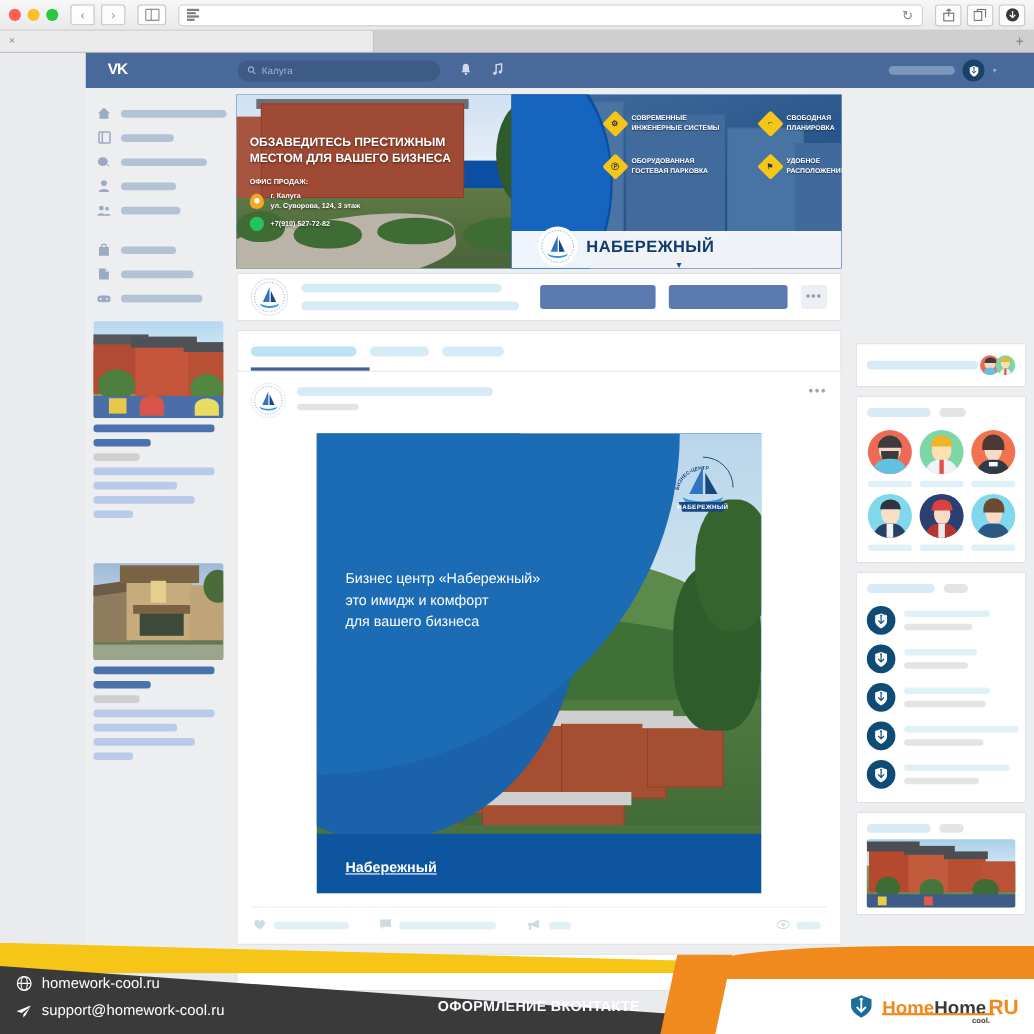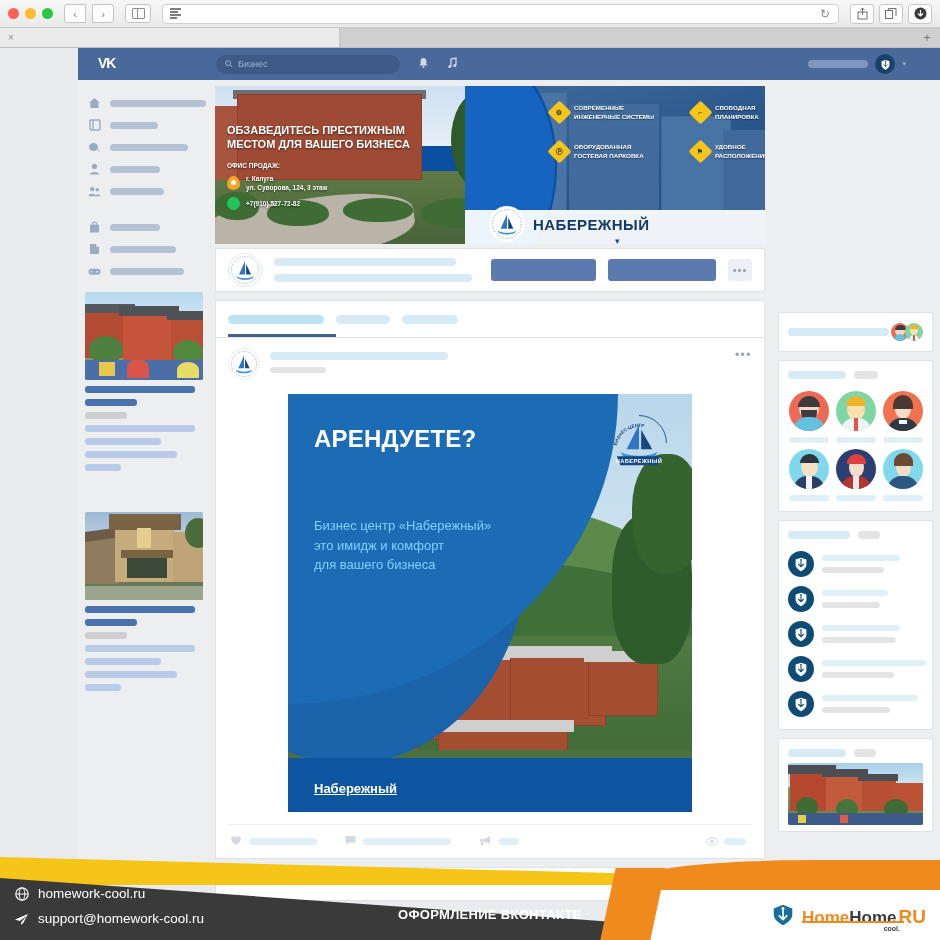--- a/index.html
+++ b/index.html
@@ -174,21 +174,21 @@
   .pi-blue {
     position:absolute; left:0; top:0; width:330px; height:310px; background:#1b6bb5;
     border-bottom-right-radius:330px 310px;
   }
   .pi-blue2 {
     position:absolute; left:-120px; top:-60px; width:360px; height:430px; background:#1a63ab;
     border-radius:50%;
   }
   .pi-title { position:absolute; left:26px; top:32px; z-index:5; color:#fff;
      font-size:24px; font-weight:bold; line-height:1.12; letter-spacing:.2px; }
-  .pi-body { position:absolute; left:26px; top:122px; z-index:5; color:#7dd3fc;
+  .pi-body { position:absolute; left:26px; top:122px; z-index:5; color:#ffffff;
      font-size:13px; line-height:1.5; }
   .pi-logo { position:absolute; right:22px; top:18px; z-index:6; }
   .pi-footer { position:absolute; left:0; bottom:0; width:100%; height:54px; background:#0e55a0; z-index:5; }
   .pi-more { position:absolute; left:26px; bottom:16px; z-index:7; color:#fff; font-size:13px;
      font-weight:bold; text-decoration:underline; }
 
   .post-actions { display:flex; align-items:center; gap:0; height:34px; border-top:1px solid #eef0f2;
      margin-top:12px; padding:0 2px; }
   .pa-item { display:flex; align-items:center; gap:7px; margin-right:28px; }
   .pa-bar { height:7px; background:#dff0f7; border-radius:4px; }
@@ -309,21 +309,21 @@
     <div class="vk-logo">
       <svg width="26" height="16" viewBox="0 0 26 16">
         <text x="0" y="13" fill="#ffffff" font-size="14" font-weight="bold" font-family="Liberation Sans, sans-serif">VK</text>
       </svg>
     </div>
     <div class="vk-search">
       <svg width="8" height="8" viewBox="0 0 10 10">
         <circle cx="4" cy="4" r="3" fill="none" stroke="#9fb3d1" stroke-width="1.2"></circle>
         <path d="M6.3 6.3 L9 9" stroke="#9fb3d1" stroke-width="1.2"></path>
       </svg>
-      <span class="ph">Бизнес</span>
+      <span class="ph">Калуга</span>
     </div>
     <span class="vk-hicon">
       <svg width="11" height="12" viewBox="0 0 11 12">
         <path d="M5.5 1 C7.4 1 8.4 2.3 8.4 4.2 L8.4 7 L9.6 8.6 L1.4 8.6 L2.6 7 L2.6 4.2 C2.6 2.3 3.6 1 5.5 1 Z" fill="#cfd9e8"></path>
         <circle cx="5.5" cy="10" r="1.1" fill="#cfd9e8"></circle>
       </svg>
     </span>
     <span class="vk-hicon">
       <svg width="11" height="12" viewBox="0 0 11 12">
         <path d="M4 9.5 L4 2 L9 1 L9 8" fill="none" stroke="#cfd9e8" stroke-width="1.3"></path>
@@ -640,21 +640,20 @@
             <div class="pi-bldroof" style="left:296px;bottom:150px;width:80px;height:11px;"></div>
             <div style="position:absolute;left:0;bottom:0;width:100%;height:62px;background:#4a7240;"></div>
             <div style="position:absolute;right:0;top:120px;width:80px;height:150px;border-radius:40%;background:#2f5c2b;"></div>
             <div style="position:absolute;right:-10px;top:60px;width:70px;height:120px;border-radius:45%;background:#36642f;"></div>
           </div>
 
           <div class="pi-blue2"></div>
           <div class="pi-blue"></div>
 
           <div class="pi-title">
-            <div>АРЕНДУЕТЕ?</div>
           </div>
           <div class="pi-body">
             <div>Бизнес центр «Набережный»</div>
             <div>это имидж и комфорт</div>
             <div>для вашего бизнеса</div>
           </div>
 
           <div class="pi-logo">
             <svg width="62" height="62" viewBox="0 0 70 70">
               <path d="M35 4 A31 31 0 0 1 66 35" fill="none" stroke="#17477f" stroke-width="1"></path>

